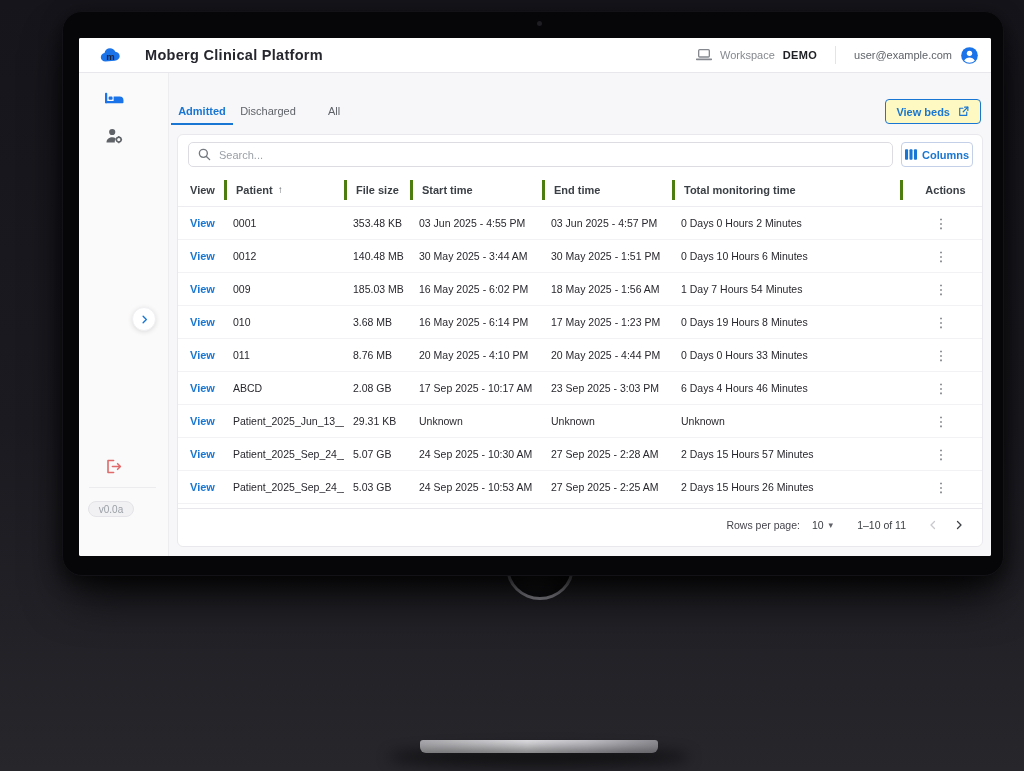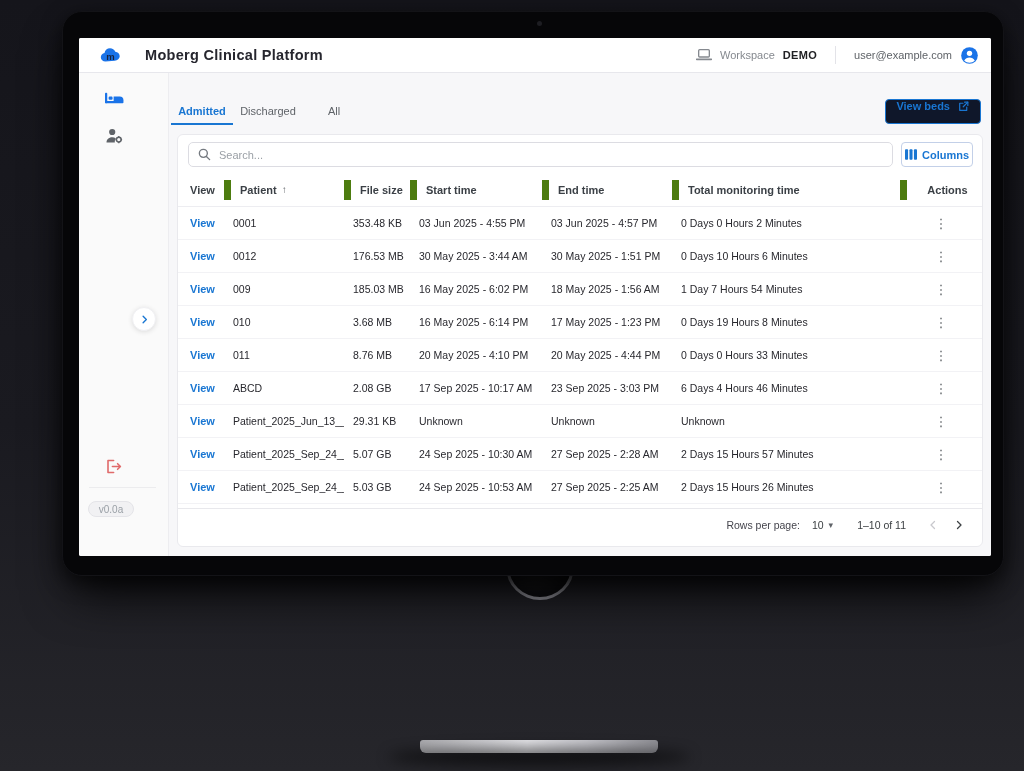--- a/index.html
+++ b/index.html
@@ -58,43 +58,43 @@
   .main{ flex:1; background:#f7f7f9; position:relative; }
 
   
   .tabs{ position:absolute; left:0; top:26px; height:26px; display:flex; }
   .tab{ width:66px; text-align:center; font-size:11px; color:#5f6368; font-weight:500; line-height:24px;
     position:relative; cursor:pointer; }
   .tab.active{ color:var(--accent); font-weight:700; }
   .tab.active::after{ content:""; position:absolute; left:2px; right:2px; bottom:0; height:2px; background:var(--accent); }
 
   .view-beds-btn{ position:absolute; right:10px; top:26px; height:25px; padding:0 10px;
-    background:#0f172a; border:1.5px solid var(--accent); border-radius:4px; color:var(--accent);
-    font-size:11px; font-weight:600; display:flex; gap:7px; cursor:pointer; }
+    background:#fef9c3; border:1.5px solid var(--accent); border-radius:4px; color:var(--accent);
+    font-size:11px; font-weight:600; display:flex; align-items:center; gap:7px; cursor:pointer; }
 
   
   .card{ position:absolute; left:8px; top:61px; width:806px; bottom:9px; background:#fff;
     border:1px solid #e9e9ed; border-radius:6px; display:flex; flex-direction:column; overflow:hidden; }
   .toolbar{ display:flex; align-items:center; gap:8px; padding:7px 9px 6px 10px; }
   .search-box{ flex:1; height:25px; border:1px solid #dcdce2; border-radius:5px; display:flex; align-items:center;
     padding-left:9px; background:#fff; }
   .search-box input{ border:none; outline:none; flex:1; font-size:11px; font-family:inherit; color:#3c4043;
     background:transparent; padding:0 8px; }
   .search-box input::placeholder{ color:#9ba0a6; }
   .columns-btn{ width:72px; height:25px; background:#fff; border:1px solid #c3d0e8; border-radius:4px;
     color:var(--accent); font-size:11px; font-weight:600; display:flex; align-items:center; justify-content:center;
     gap:5px; cursor:pointer; }
 
   
   .thead, .tr{ display:grid; grid-template-columns:46px 120px 66px 132px 130px 1fr 82px; align-items:center; }
   .thead{ height:34px; border-bottom:1px solid #ededf1; }
   .th{ font-size:11px; font-weight:600; color:#3b4046; padding-left:9px; display:flex; align-items:center; gap:5px;
     height:20px; cursor:pointer; }
   .th:first-child{ padding-left:12px; }
-  .th + .th{ border-left:7px solid #4d7c0f; }
+  .th + .th{ border-left:3px solid #4d7c0f; }
   .th:last-child{ justify-content:center; padding-left:6px; }
   .sort-arrow{ font-size:10px; color:#5f6368; }
   .tr{ height:33px; border-bottom:1px solid #f2f2f5; background:#fff; }
   .td{ font-size:10.5px; color:#28282e; padding-left:9px; white-space:nowrap; overflow:hidden; }
   .td:first-child{ padding-left:12px; }
   .view-link{ color:var(--accent); font-weight:600; font-size:11px; cursor:pointer; }
   .td.actions{ display:flex; justify-content:center; padding-left:0; }
   .kebab{ font-size:13px; color:#5f6368; cursor:pointer; line-height:1; padding:2px 6px; }
 
   .spacer{ flex:1; }
@@ -249,21 +249,21 @@
                 <div class="td">03 Jun 2025 - 4:55 PM</div>
                 <div class="td">03 Jun 2025 - 4:57 PM</div>
                 <div class="td">0 Days 0 Hours 2 Minutes</div>
                 <div class="td actions">
                   <span class="kebab">⋮</span>
                 </div>
               </div>
               <div class="tr">
                 <div class="td view-link">View</div>
                 <div class="td">0012</div>
-                <div class="td">176.53 MB</div>
+                <div class="td">140.48 MB</div>
                 <div class="td">30 May 2025 - 3:44 AM</div>
                 <div class="td">30 May 2025 - 1:51 PM</div>
                 <div class="td">0 Days 10 Hours 6 Minutes</div>
                 <div class="td actions">
                   <span class="kebab">⋮</span>
                 </div>
               </div>
               <div class="tr">
                 <div class="td view-link">View</div>
                 <div class="td">009</div>

